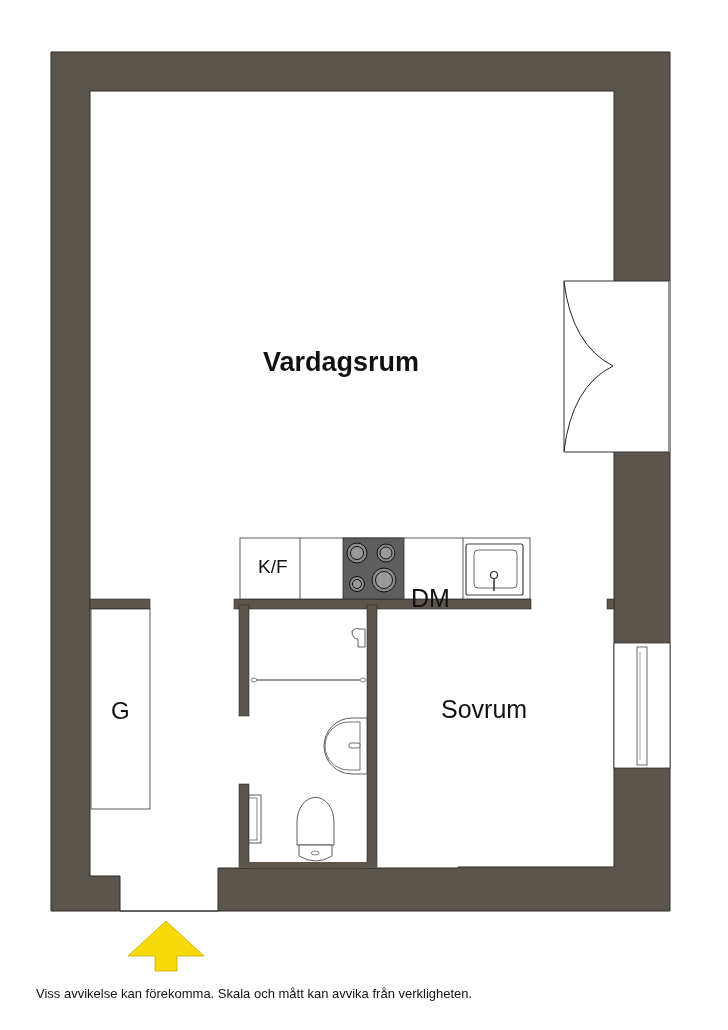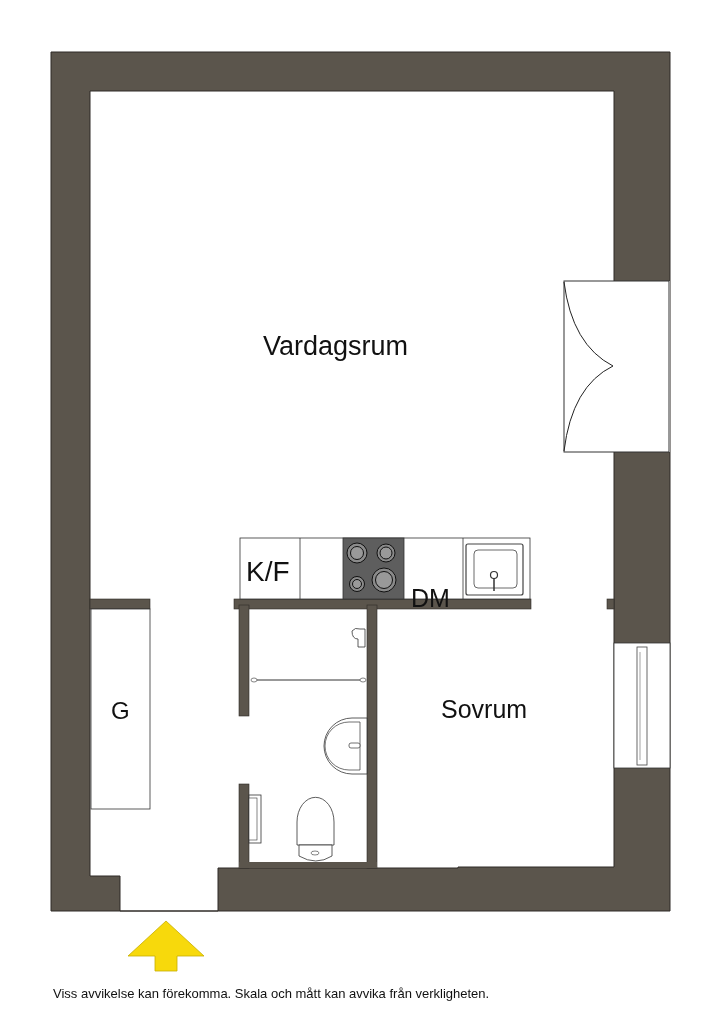--- a/index.html
+++ b/index.html
@@ -1,19 +1,19 @@
 <!DOCTYPE html>
 <html><head>
 <meta charset="utf-8">
 <style>
   html,body{margin:0;padding:0;background:#ffffff;}
   body{width:728px;height:1030px;position:relative;overflow:hidden;font-family:"Liberation Sans",sans-serif;}
   #plan{position:absolute;left:0;top:0;}
   .lbl{position:absolute;color:#111;font-family:"Liberation Sans",sans-serif;white-space:nowrap;}
-  .disclaimer{position:absolute;left:53px;top:986px;font-size:13px;color:#111;font-family:"Liberation Sans",sans-serif;}
+  .disclaimer{position:absolute;left:36px;top:986px;font-size:13px;color:#111;font-family:"Liberation Sans",sans-serif;}
 </style>
 </head>
 <body>
 
 <svg id="plan" width="728" height="1030" viewBox="0 0 728 1030" xmlns="http://www.w3.org/2000/svg">
 
   <path fill="#5b554c" stroke="#2e2b27" stroke-width="1" fill-rule="evenodd" d="M51,52 H670 V911 H51 Z
            M90,91 H614 V867 H458 V868 H218 V876 H218 V911 H120 V876 H90 Z"></path>
 
   <rect x="614" y="281" width="56" height="171" fill="#fff"></rect>
@@ -78,19 +78,19 @@
     <rect x="249" y="798" width="8" height="42" fill="#fff" stroke="#333" stroke-width="0.6"></rect>
 
     <path d="M297,845 L297,822 A18,24 0 0 1 334,822 L334,845 Z" fill="#fff" stroke="#333" stroke-width="0.8"></path>
     <path d="M299,845 L332,845 L332,856 Q316,866 299,856 Z" fill="#fff" stroke="#333" stroke-width="0.8"></path>
     <ellipse cx="315" cy="853" rx="4" ry="2" fill="#fff" stroke="#333" stroke-width="0.6"></ellipse>
   </g>
 
   <path d="M166,921 L204,956 L177,956 L177,971 L155,971 L155,956 L128,956 Z" fill="#f7d90c" stroke="#c7ad00" stroke-width="0.8"></path>
 </svg>
 
-<div class="lbl" style="left:263px;top:331px;font-size:27px;">Vardagsrum</div>
+<div class="lbl" style="left:263px;top:347px;font-size:27px;font-weight:bold;">Vardagsrum</div>
 <div class="lbl" style="left:441px;top:695px;font-size:25px;">Sovrum</div>
 <div class="lbl" style="left:111px;top:697px;font-size:24px;">G</div>
-<div class="lbl" style="left:246px;top:556px;font-size:28px;">K/F</div>
+<div class="lbl" style="left:258px;top:556px;font-size:19px;">K/F</div>
 <div class="lbl" style="left:411px;top:556px;font-size:25px;margin-top:28px;">DM</div>
 
 <div class="disclaimer">Viss avvikelse kan förekomma. Skala och mått kan avvika från verkligheten.</div>
 
 </body></html>

